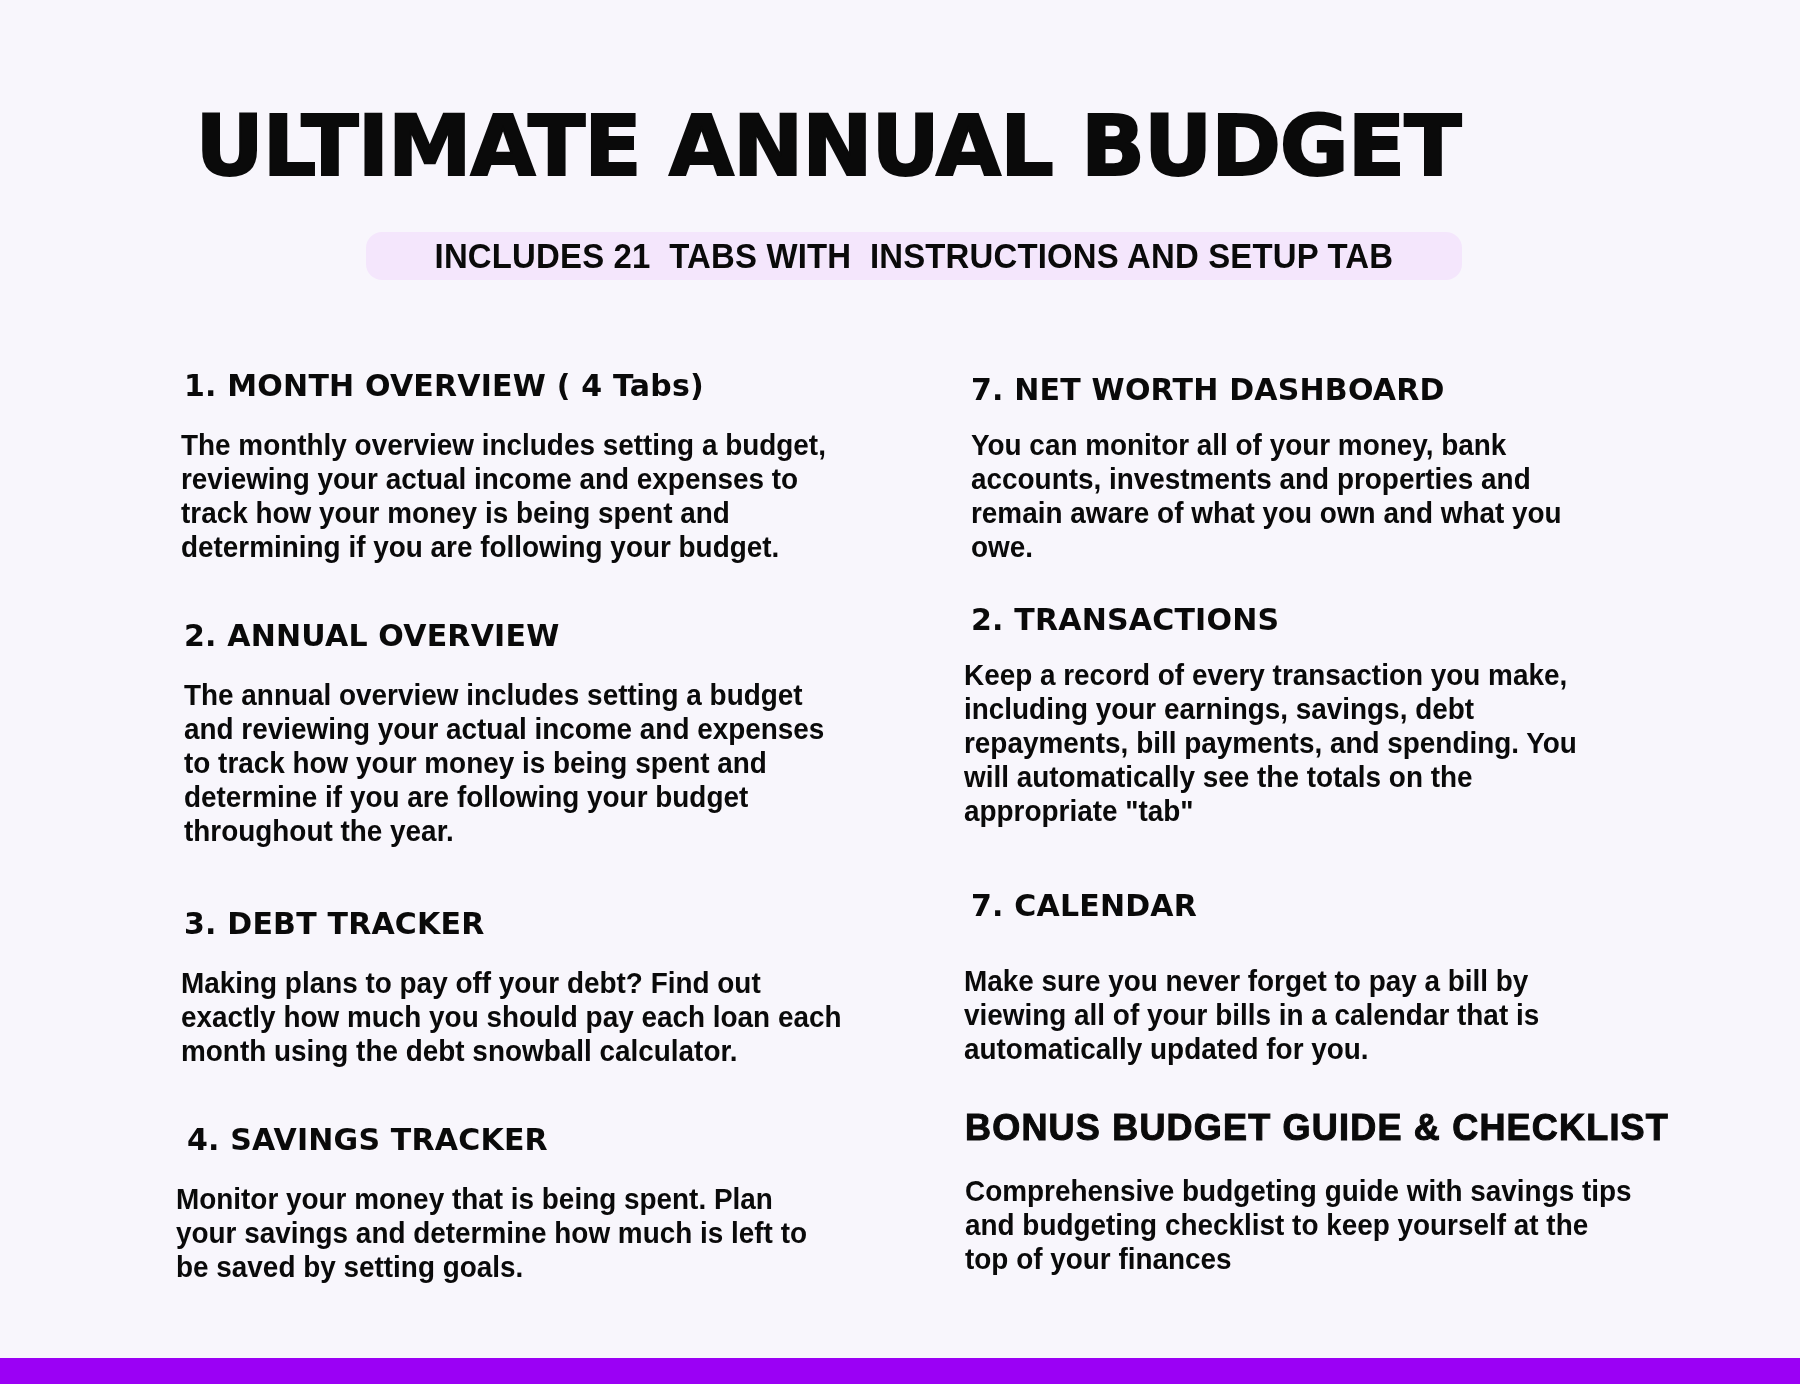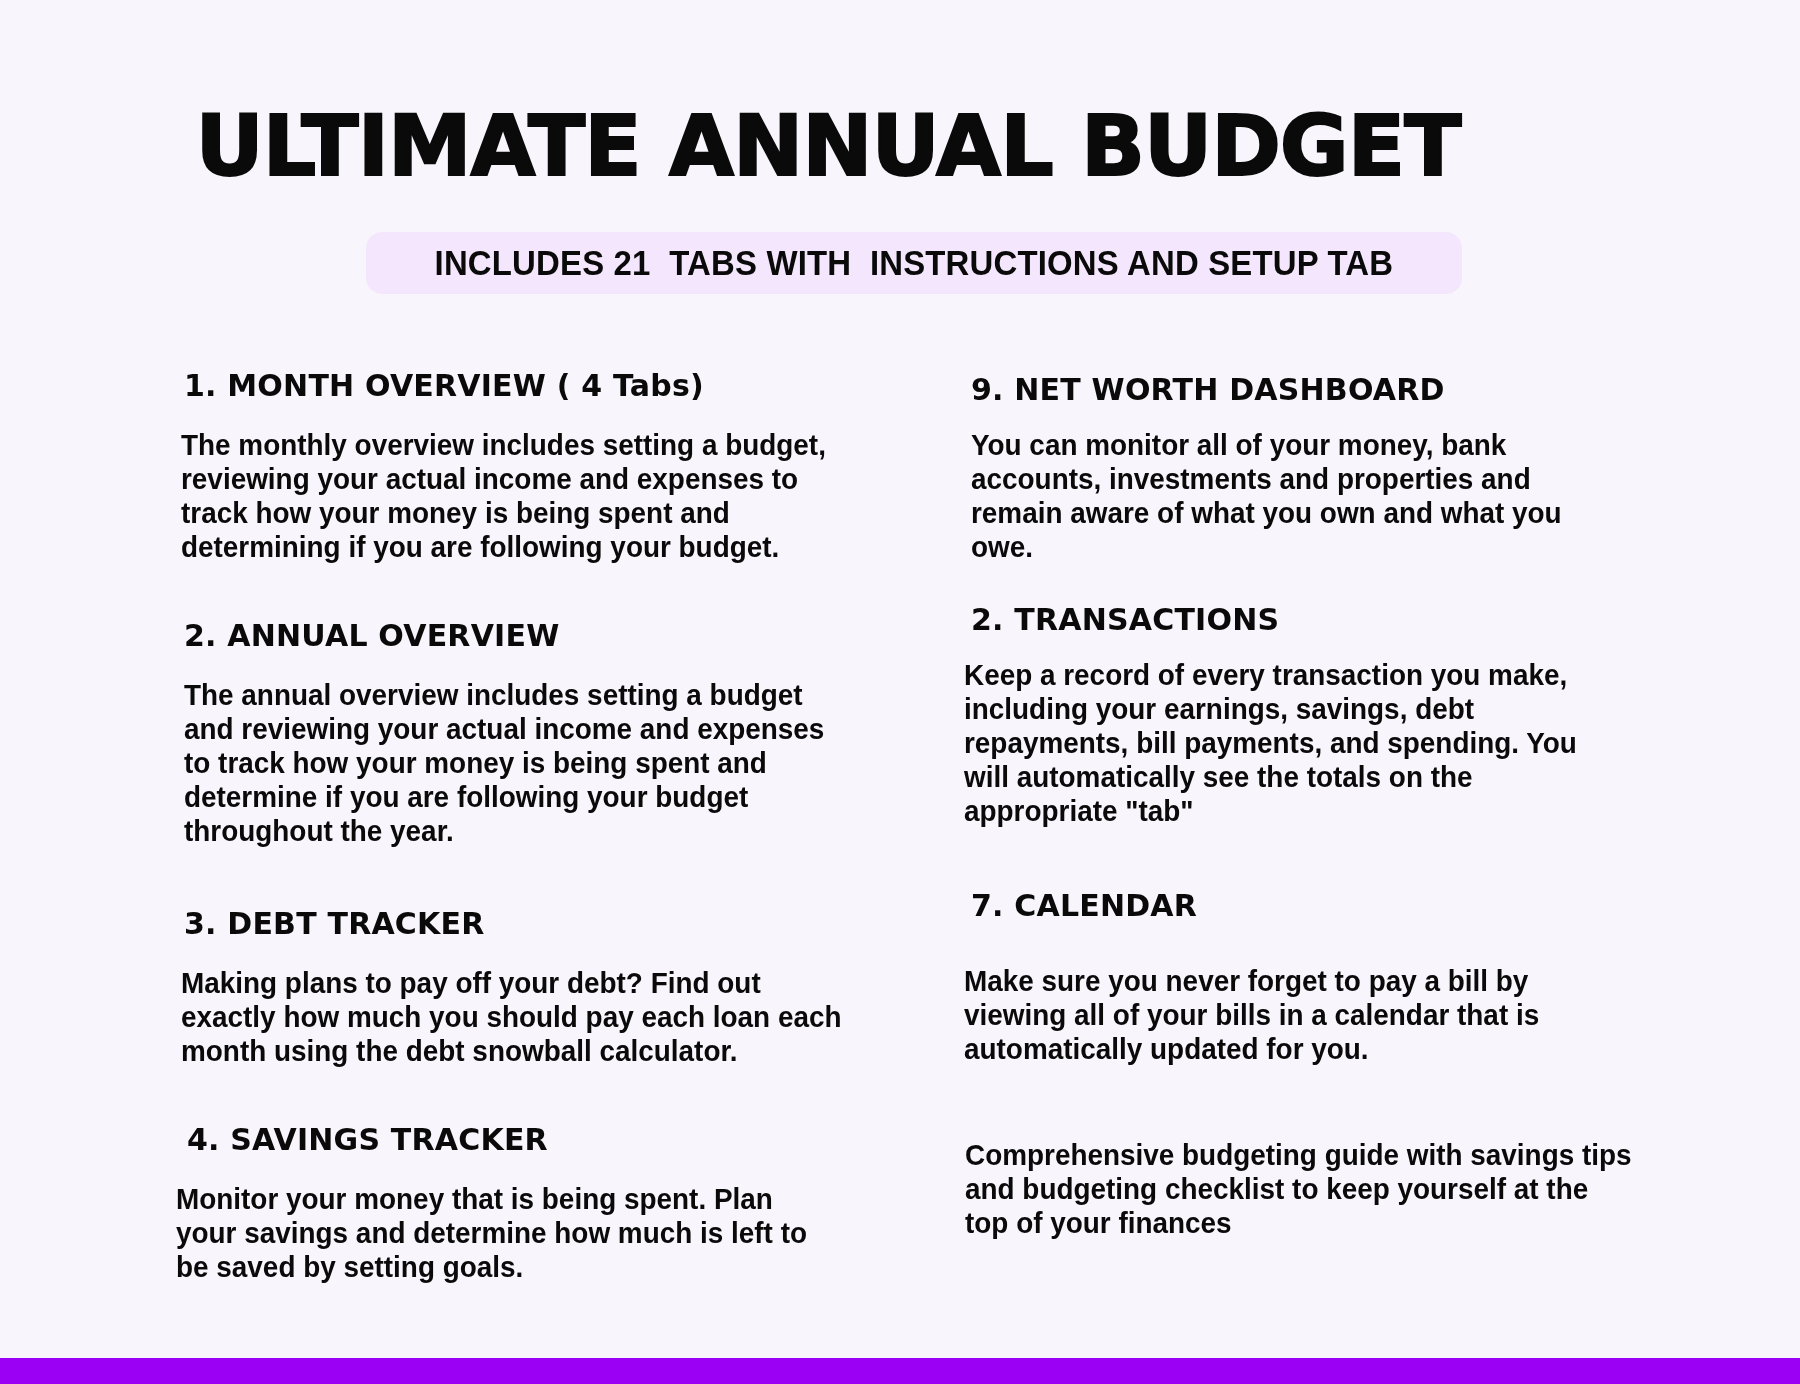--- a/index.html
+++ b/index.html
@@ -27,21 +27,21 @@
       line-height: 100px;
       letter-spacing: -1px;
       margin: 0;
       -webkit-text-stroke: 2px #0a0a0a;
     }
     .subtitle-pill {
       position: absolute;
       left: 366px;
       top: 232px;
       width: 1096px;
-      height: 62px;
+      height: 48px;
       background: #f4e6fc;
       border-radius: 16px;
       display: flex;
       align-items: center;
       justify-content: center;
     }
     .subtitle-text {
       font-family: "Liberation Sans", sans-serif;
       font-weight: 700;
       font-size: 35px;
@@ -132,21 +132,21 @@
 <div class="section" style="left:184px; top:1122px;">
   <h2 style="margin-left:3px;">4. SAVINGS TRACKER</h2>
   <div class="body" style="margin-top:24px; margin-left:-8px;">
     <span>Monitor your money that is being spent. Plan</span>
     <span>your savings and determine how much is left to</span>
     <span>be saved by setting goals.</span>
   </div>
 </div>
 
 <div class="section" style="left:971px; top:372px;">
-  <h2>9. NET WORTH DASHBOARD</h2>
+  <h2>7. NET WORTH DASHBOARD</h2>
   <div class="body" style="margin-top:20px;">
     <span>You can monitor all of your money, bank</span>
     <span>accounts, investments and properties and</span>
     <span>remain aware of what you own and what you</span>
     <span>owe.</span>
   </div>
 </div>
 
 <div class="section" style="left:971px; top:602px;">
   <h2>2. TRANSACTIONS</h2>
@@ -162,20 +162,21 @@
 <div class="section" style="left:971px; top:888px;">
   <h2>7. CALENDAR</h2>
   <div class="body" style="margin-top:40px; margin-left:-7px;">
     <span>Make sure you never forget to pay a bill by</span>
     <span>viewing all of your bills in a calendar that is</span>
     <span>automatically updated for you.</span>
   </div>
 </div>
 
 <div class="section bonus" style="left:965px; top:1110px;">
+  <h2>BONUS BUDGET GUIDE &amp; CHECKLIST</h2>
   <div class="body" style="margin-top:28px;">
     <span>Comprehensive budgeting guide with savings tips</span>
     <span>and budgeting checklist to keep yourself at the</span>
     <span>top of your finances</span>
   </div>
 </div>
 
 <div class="bottom-bar"></div>
 
 </body></html>

